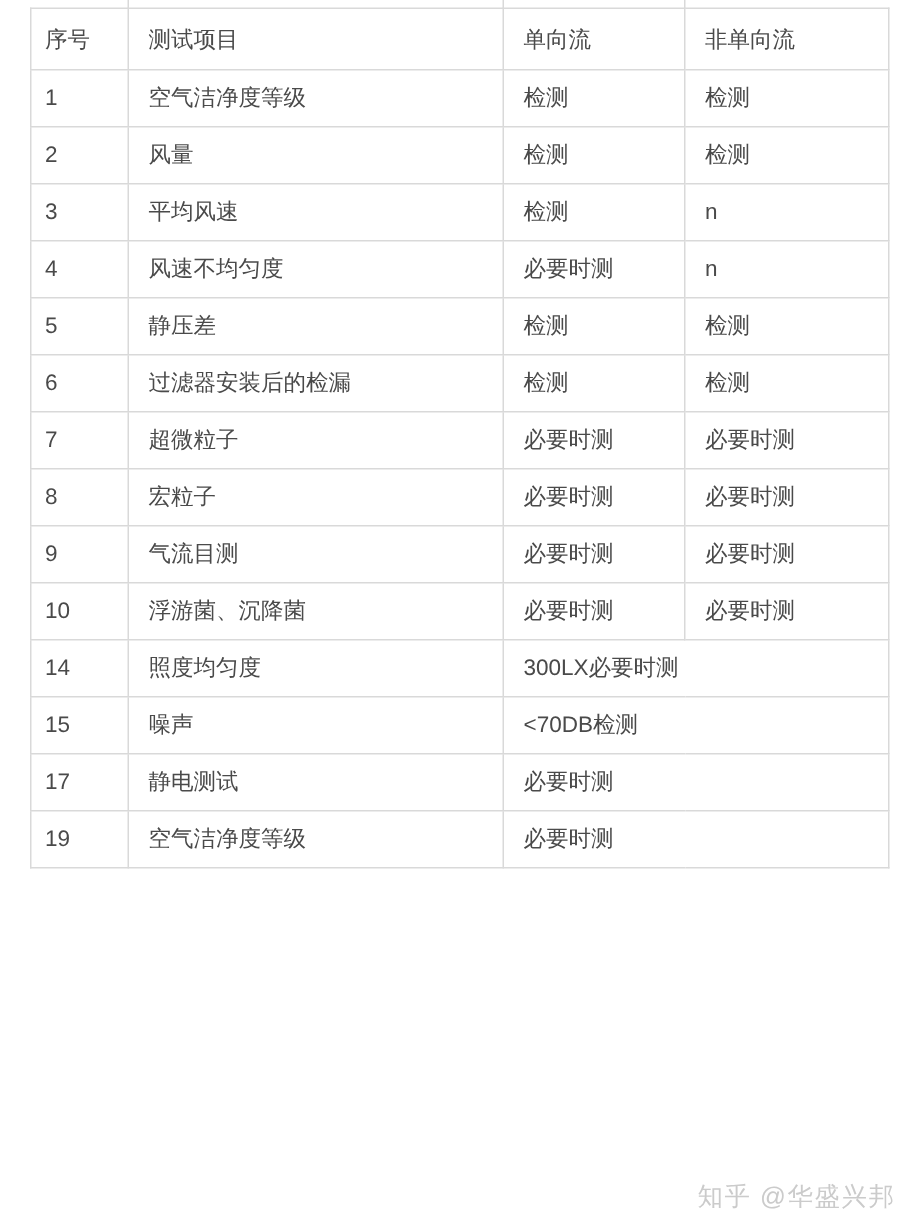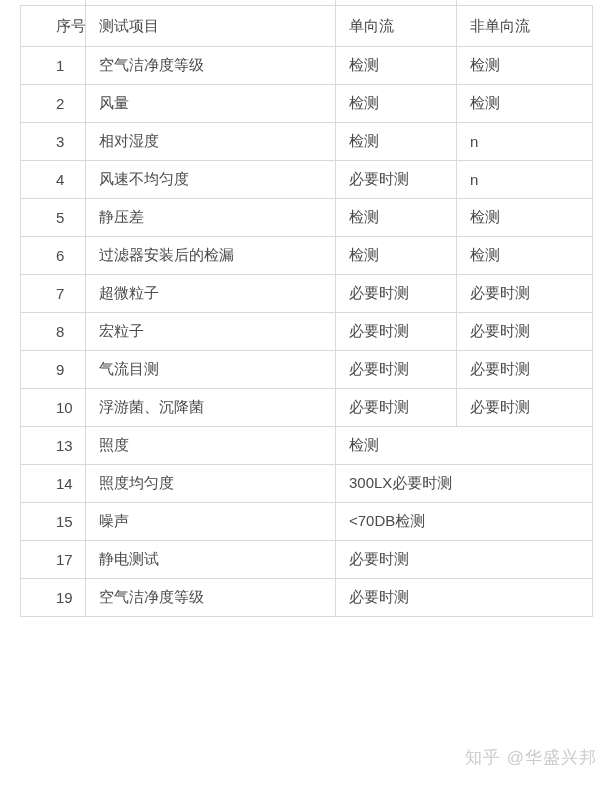--- a/index.html
+++ b/index.html
@@ -46,27 +46,27 @@
     color: var(--text, #4a4a4a);
     text-align: left;
     vertical-align: middle;
     padding: 0 6px 0 13px;
     background: transparent;
     white-space: nowrap;
     overflow: hidden;
   }
   th { height: 40px; }
   td { height: 37px; }
-  .col1 { padding-left: 35px; }
+  .col1 { padding-left: 9px; }
   .col4 { }
 
   .watermark {
     position: absolute;
     left: 465px;
-    top: 746px;
+    top: 786px;
     font-size: 17px;
     letter-spacing: 1px;
     color: var(--wm, #cbcbcb);
     mix-blend-mode: multiply;
     z-index: 2;
     white-space: nowrap;
     pointer-events: none;
   }
 </style>
 </head>
@@ -99,21 +99,21 @@
         <td class="col4">检测</td>
       </tr>
       <tr>
         <td class="col1">2</td>
         <td class="col2">风量</td>
         <td class="col3">检测</td>
         <td class="col4">检测</td>
       </tr>
       <tr>
         <td class="col1">3</td>
-        <td class="col2">相对湿度</td>
+        <td class="col2">平均风速</td>
         <td class="col3">检测</td>
         <td class="col4">n</td>
       </tr>
       <tr>
         <td class="col1">4</td>
         <td class="col2">风速不均匀度</td>
         <td class="col3">必要时测</td>
         <td class="col4">n</td>
       </tr>
       <tr>
@@ -146,25 +146,20 @@
         <td class="col3">必要时测</td>
         <td class="col4">必要时测</td>
       </tr>
       <tr>
         <td class="col1">10</td>
         <td class="col2">浮游菌、沉降菌</td>
         <td class="col3">必要时测</td>
         <td class="col4">必要时测</td>
       </tr>
       <tr>
-        <td class="col1">13</td>
-        <td class="col2">照度</td>
-        <td class="col3" colspan="2">检测</td>
-      </tr>
-      <tr>
         <td class="col1">14</td>
         <td class="col2">照度均匀度</td>
         <td class="col3" colspan="2">300LX必要时测</td>
       </tr>
       <tr>
         <td class="col1">15</td>
         <td class="col2">噪声</td>
         <td class="col3" colspan="2">&lt;70DB检测</td>
       </tr>
       <tr>

